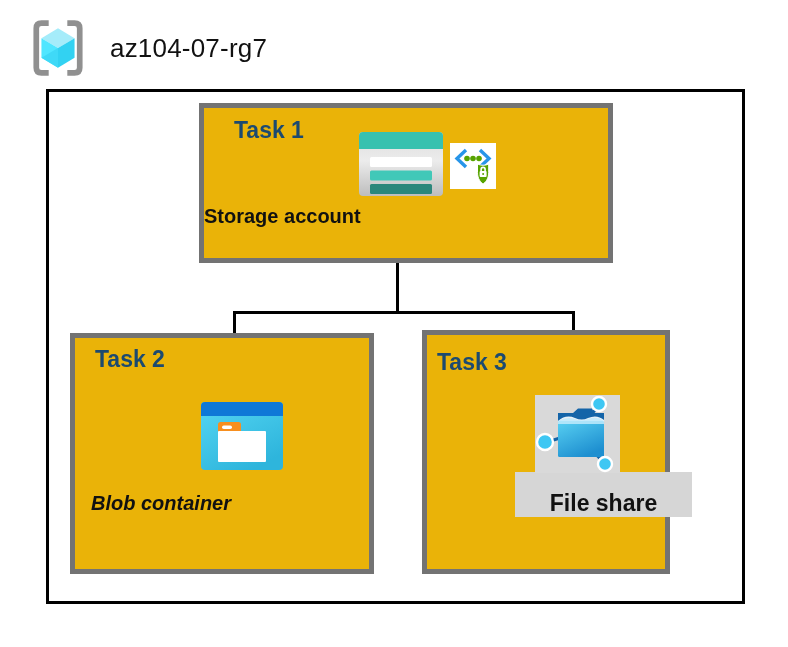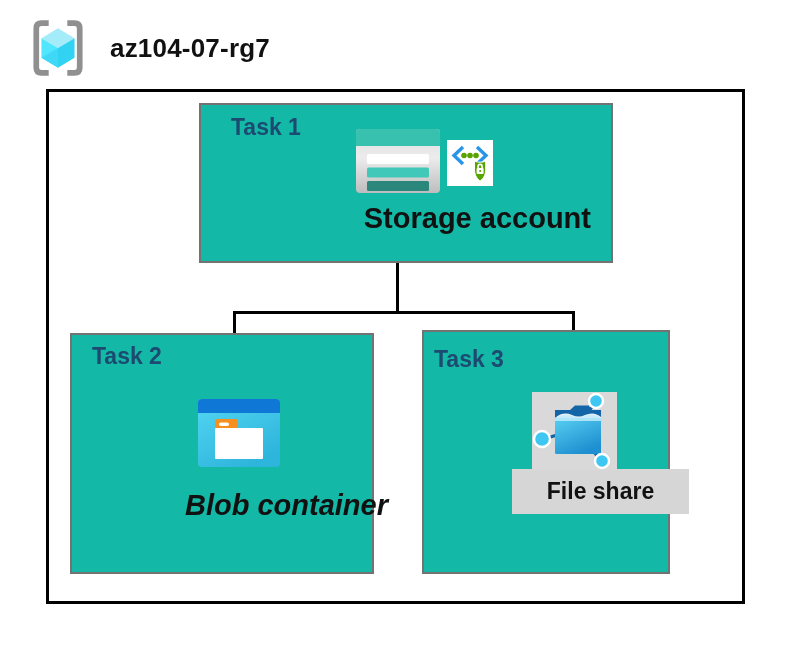--- a/index.html
+++ b/index.html
@@ -2,43 +2,43 @@
 <html><head>
 <meta charset="utf-8">
 <style>
   html,body{margin:0;padding:0;background:#ffffff;}
   body{font-family:"Liberation Sans","DejaVu Sans",sans-serif;}
   .stage{position:relative;width:788px;height:647px;background:#ffffff;overflow:hidden;}
 
   
   .rg-header{position:absolute;left:28px;top:18px;display:flex;align-items:center;gap:22px;}
   .rg-icon{width:60px;height:60px;display:block;}
-  .rg-title{font-size:26px;font-weight:bold;color:#111111;letter-spacing:0.2px;}
+  .rg-title{font-size:26px;font-weight:normal;color:#111111;letter-spacing:0.2px;}
 
   
   .outer-box{position:absolute;left:46px;top:89px;width:699px;height:515px;
              border:3px solid #000000;background:#ffffff;box-sizing:border-box;}
 
   
-  .task-box{position:absolute;background:#14b8a6;border:2px solid #737373;box-sizing:border-box;z-index:2;}
+  .task-box{position:absolute;background:#eab308;border:5px solid #737373;box-sizing:border-box;z-index:2;}
   .task1{left:199px;top:103px;width:414px;height:160px;}
   .task2{left:70px;top:333px;width:304px;height:241px;}
   .task3{left:422px;top:330px;width:248px;height:244px;}
 
   .task-label{position:absolute;font-size:23px;font-weight:bold;color:#1c4a70;}
-  .resource-label{position:absolute;font-size:29px;font-weight:bold;color:#111111;text-align:right;}
+  .resource-label{position:absolute;font-size:20px;font-weight:bold;color:#111111;text-align:left;}
 
   
   .line{position:absolute;background:#000000;z-index:1;}
 
   .icon-abs{position:absolute;display:block;}
 
   
   .fs-band{position:absolute;left:88px;top:137px;width:177px;height:45px;background:#d6d6d6;z-index:2;
-           display:flex;align-items:center;justify-content:center;}
+           display:flex;align-items:flex-end;justify-content:center;}
   .fs-square{position:absolute;left:108px;top:60px;width:85px;height:78px;z-index:3;}
 </style>
 </head>
 <body>
 
 <div class="stage">
 
   <div class="rg-header">
     <svg class="rg-icon" viewBox="0 0 58 58">
       <path d="M20 5 H13 Q8 5 8 10 V48 Q8 53 13 53 H20" fill="none" stroke="#909090" stroke-width="5.5"></path>

